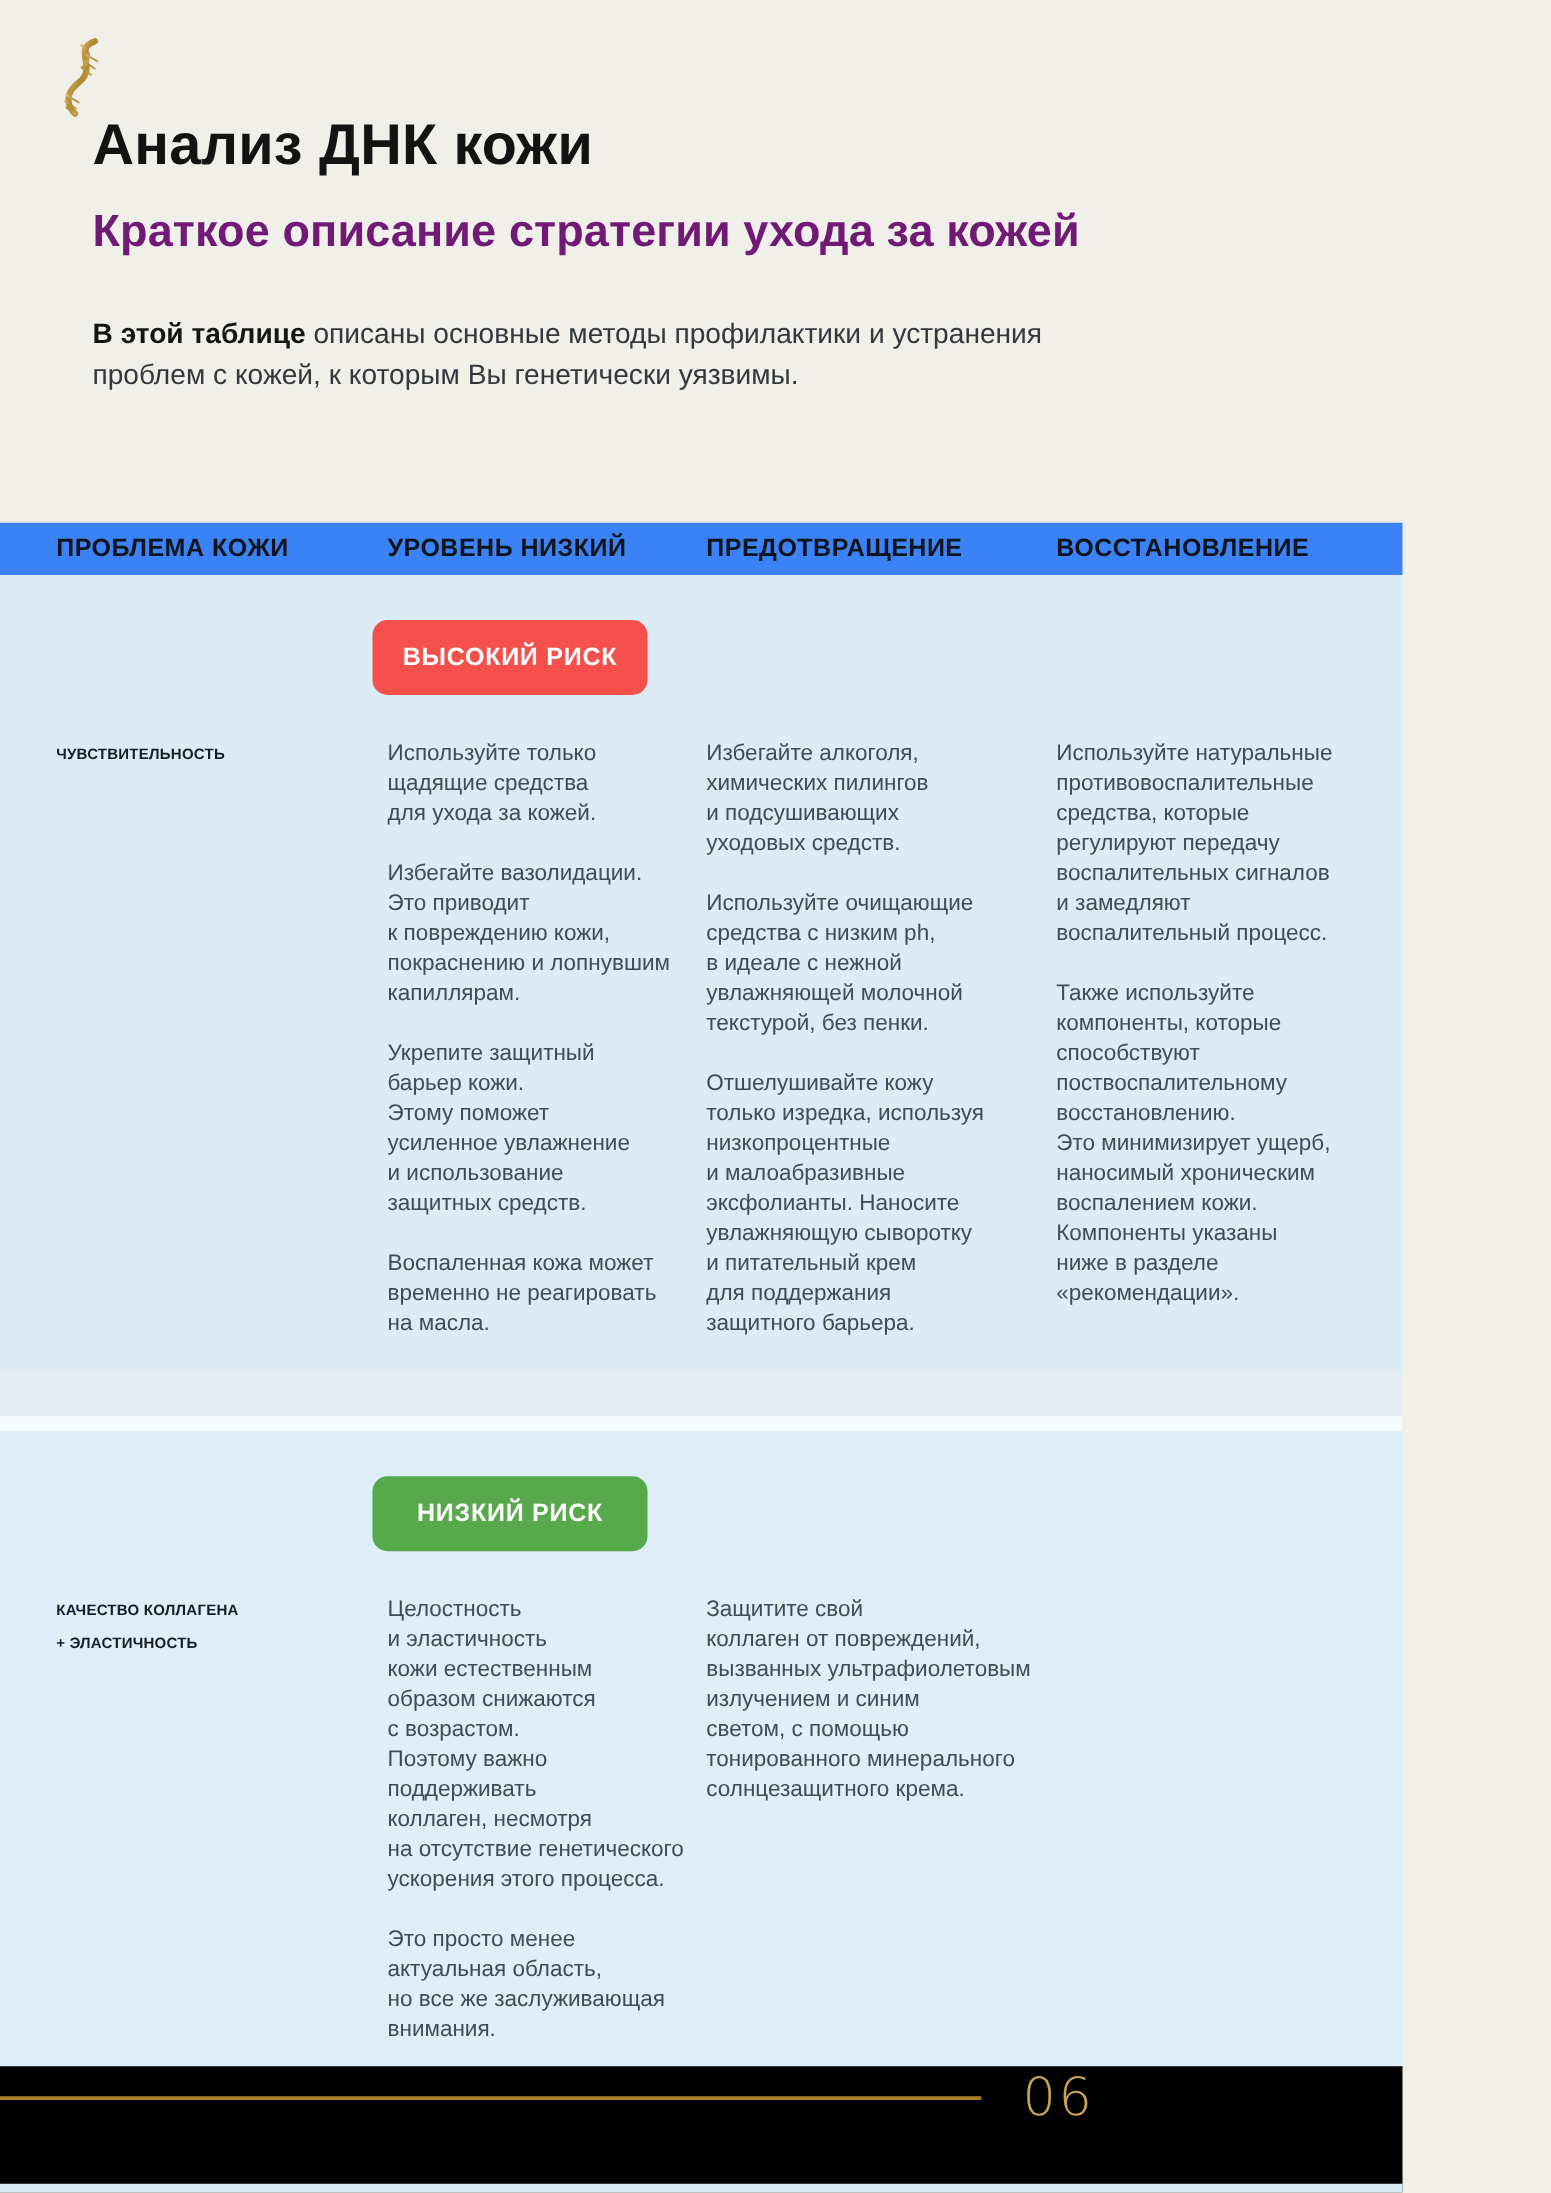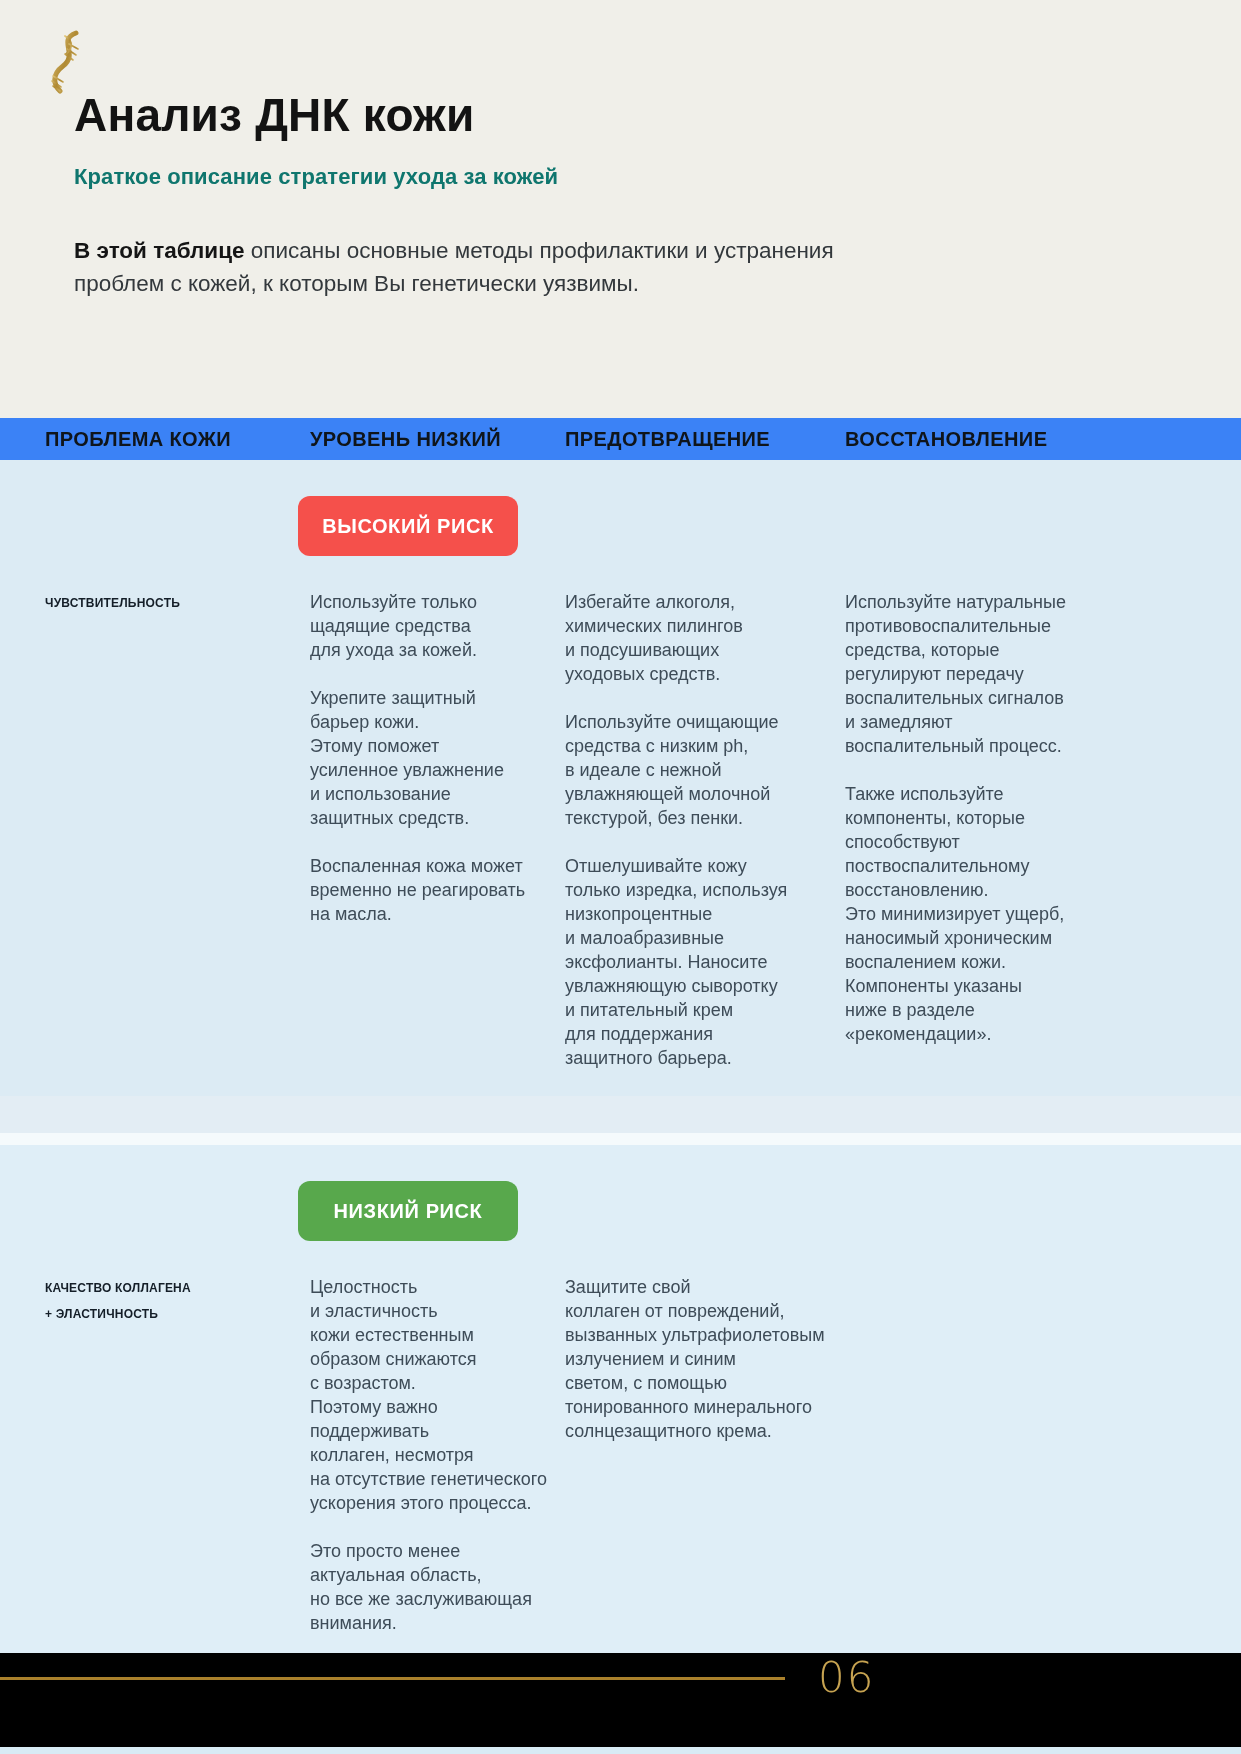--- a/index.html
+++ b/index.html
@@ -3,32 +3,32 @@
 <meta charset="utf-8">
 <style>
   html,body{margin:0;padding:0;}
   body{
     width:1241px;height:1754px;
     font-family:"Liberation Sans","DejaVu Sans",sans-serif;
     background:#f0efe9;
     position:relative;
     overflow:hidden;
   }
-  .page{width:1241px;height:1754px;display:flex;flex-direction:column;}
+  .page{width:1122px;height:1754px;display:flex;flex-direction:column;}
 
   
   .doc-header{height:418px;position:relative;background:#f0efe9;}
   .logo{position:absolute;left:45px;top:30px;}
   .doc-header .text-wrap{position:absolute;left:74px;top:88px;right:70px;}
   h1{
     margin:0;font-size:46px;font-weight:800;color:#131313;
     letter-spacing:0.2px;
   }
   h2{
-    margin:22px 0 0 0;font-size:22px;font-weight:800;color:#0f766e;
+    margin:22px 0 0 0;font-size:36px;font-weight:800;color:#701a75;
     letter-spacing:0.1px;
   }
   .intro{margin-top:44px;}
   .intro p{
     margin:0 0 22px 0;font-size:22.5px;line-height:33px;color:#33383c;
     white-space:pre-line;
   }
   .intro b{color:#151515;}
 
   
@@ -129,20 +129,25 @@
   <div class="section section-1">
     <div class="badge-row">
       <div class="badge high">ВЫСОКИЙ РИСК</div>
     </div>
     <div class="content-row">
       <div class="problem">ЧУВСТВИТЕЛЬНОСТЬ</div>
       <div class="cell">
         <p>Используйте только
 щадящие средства
 для ухода за кожей.</p>
+        <p>Избегайте вазолидации.
+Это приводит
+к повреждению кожи,
+покраснению и лопнувшим
+капиллярам.</p>
         <p>Укрепите защитный
 барьер кожи.
 Этому поможет
 усиленное увлажнение
 и использование
 защитных средств.</p>
         <p>Воспаленная кожа может
 временно не реагировать
 на масла.</p>
       </div>

